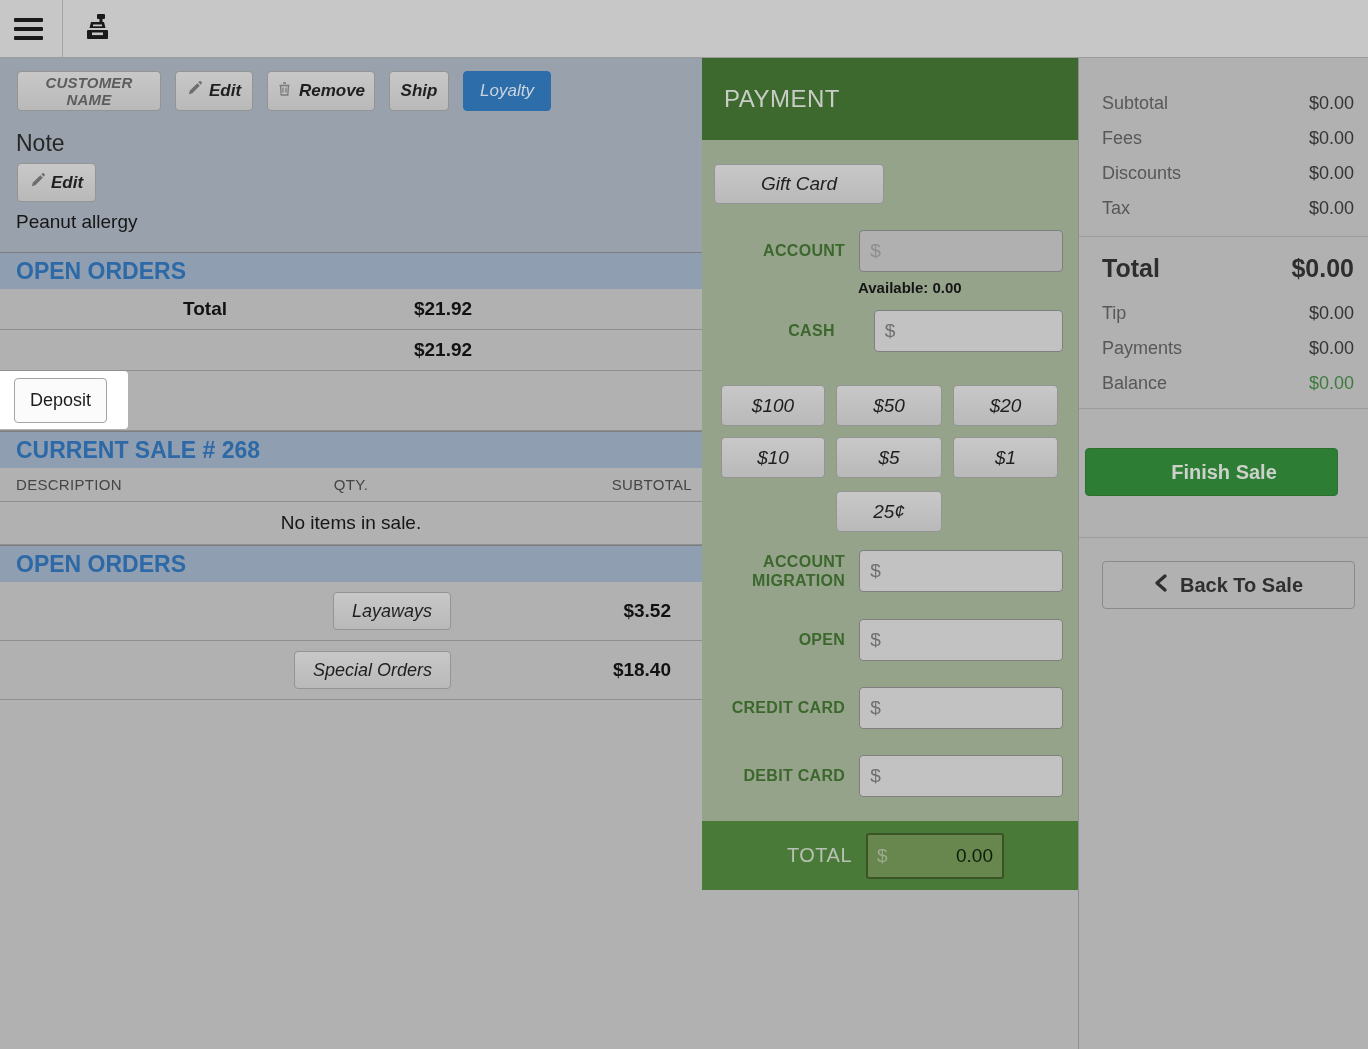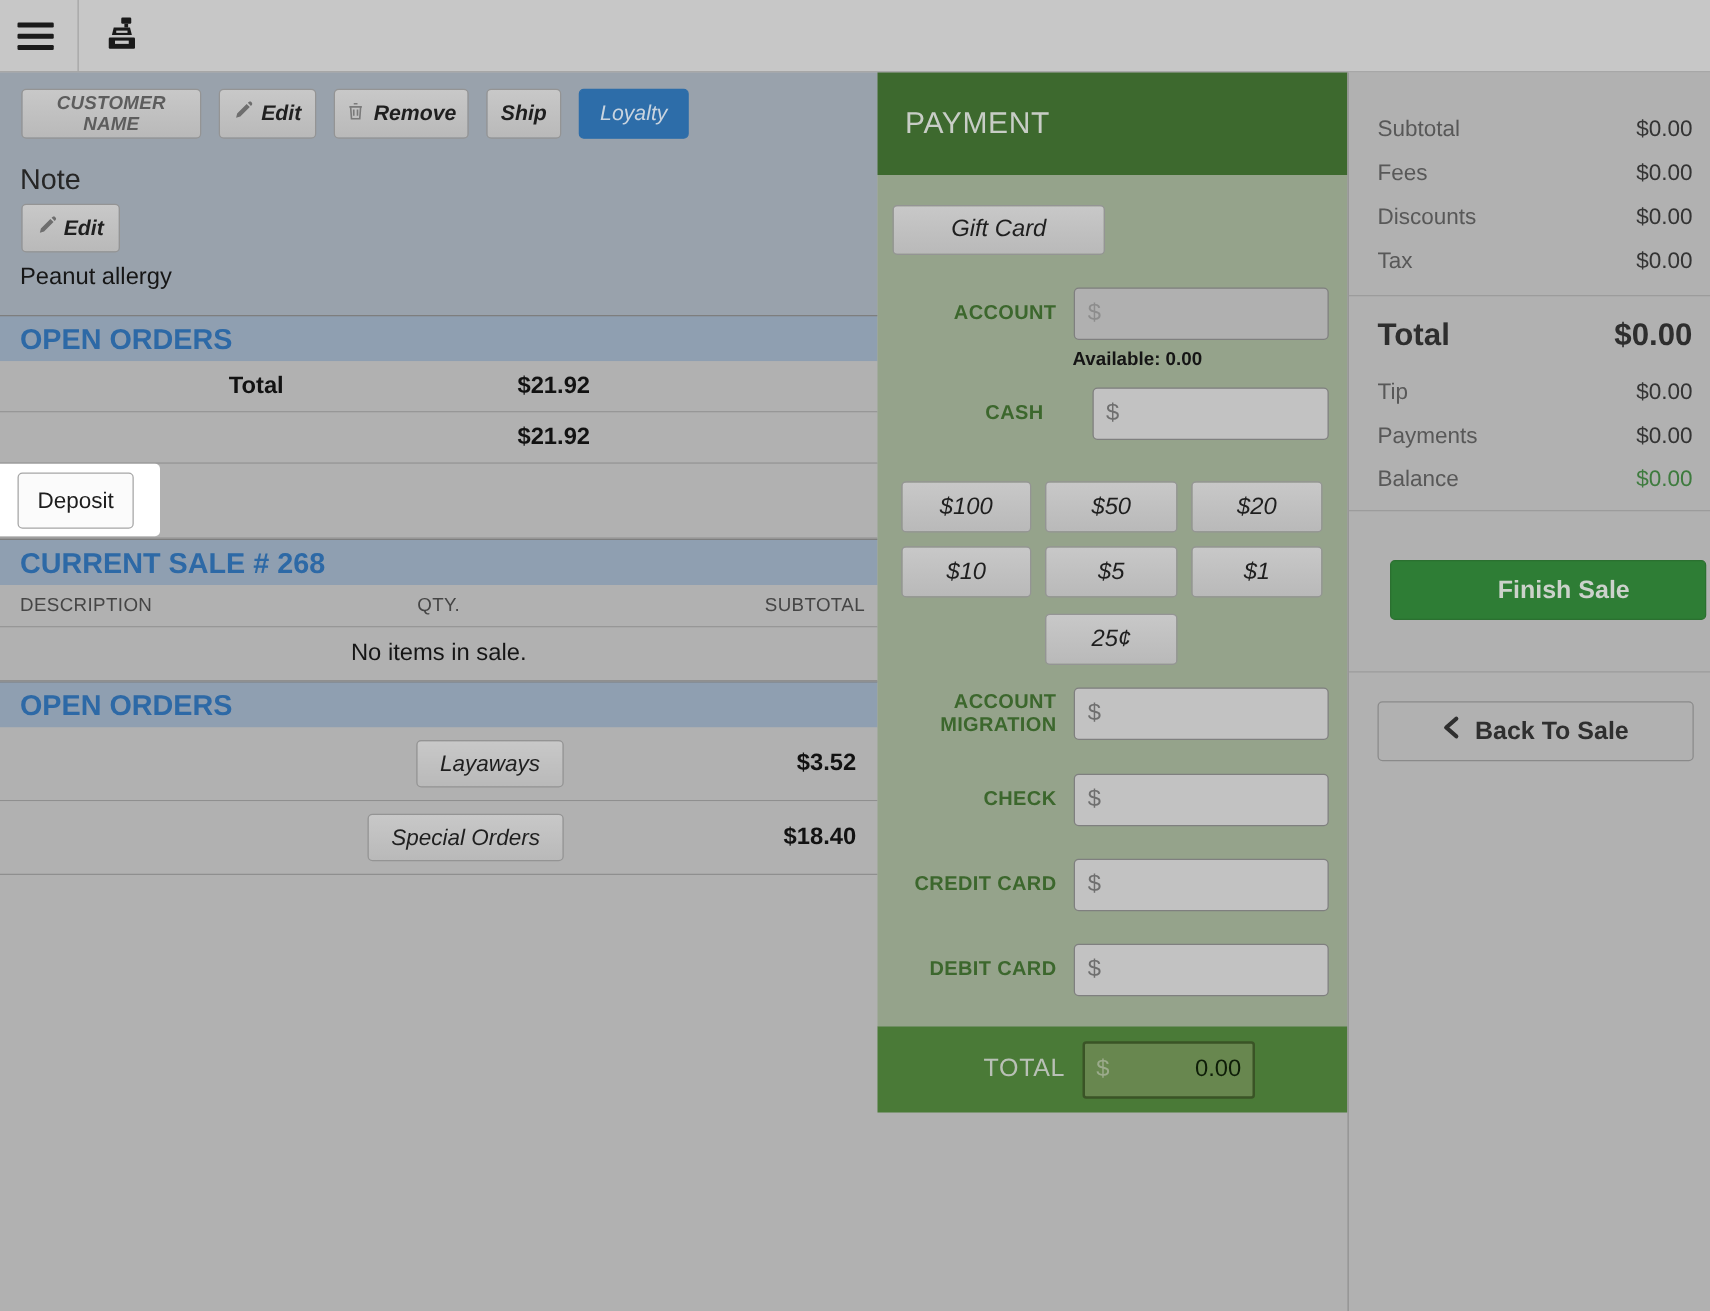--- a/index.html
+++ b/index.html
@@ -36,21 +36,21 @@
   .row-deposit{height:60px;}
   .spotlight{position:absolute;left:0;top:0;width:128px;height:58px;background:#ffffff;border-radius:0 4px 4px 0;}
   .deposit-btn{position:absolute;left:14px;top:7px;width:93px;height:45px;background:#fbfbfb;border:1px solid #a5a5a5;border-radius:4px;font-size:18px;color:#1d1d1d;font-family:inherit;cursor:pointer;}
   .row-cols{height:34px;display:grid;grid-template-columns:1fr auto 1fr;align-items:center;font-size:15px;color:#454545;letter-spacing:.3px;}
   .col-desc{padding-left:16px;}
   .col-qty{text-align:center;}
   .col-sub{text-align:right;padding-right:10px;}
   .row-empty{height:43px;display:flex;align-items:center;justify-content:center;font-size:19px;color:#161616;}
   .row-order{height:59px;}
   .order-btn{position:absolute;right:251px;top:50%;transform:translateY(-50%);height:38px;padding:0 18px;font-size:18px;color:#1f1f1f;}
-  .order-value{position:absolute;right:17px;top:50%;transform:translateY(-50%);font-size:19px;font-weight:700;color:#121212;}
+  .order-value{position:absolute;right:31px;top:50%;transform:translateY(-50%);font-size:19px;font-weight:700;color:#121212;}
 
   
   .payment-panel{position:absolute;left:702px;top:58px;width:376px;height:832px;}
   .payment-header{height:82px;background:#3d692e;display:flex;align-items:center;}
   .payment-title{font-size:24px;color:#c8cdc6;letter-spacing:.5px;padding-left:22px;}
   .payment-body{position:relative;height:681px;background:#95a38b;}
   .gift-card-btn{position:absolute;left:12px;top:24px;width:170px;height:40px;font-size:19px;font-weight:400;}
   .pay-row{position:absolute;left:0;width:361px;display:flex;align-items:center;}
   .pay-label{width:144px;text-align:right;margin-right:14px;font-size:16px;font-weight:700;color:#3c672d;letter-spacing:.3px;line-height:1.2;}
   .money-group{width:205px;height:42px;box-sizing:border-box;border:1px solid #7f7f7f;border-radius:4px;overflow:hidden;display:flex;background:#c2c2c2;}
@@ -79,21 +79,21 @@
   .rp-rows{padding:28px 14px 0 23px;}
   .rp-row{height:35px;display:flex;align-items:center;justify-content:space-between;}
   .rp-label{font-size:18px;color:#585858;}
   .rp-value{font-size:18px;color:#343434;}
   .rp-value.green{color:#3e7b3e;}
   .rp-divider{height:1px;background:#9c9c9c;margin-top:10px;}
   .rp-total-row{height:42px;margin:10px 14px 0 23px;display:flex;align-items:center;justify-content:space-between;}
   .rp-total-label{font-size:25px;font-weight:700;color:#2e2e2e;}
   .rp-total-value{font-size:25px;font-weight:700;color:#2e2e2e;}
   .rp-rows2{padding:7px 14px 0 23px;}
-  .finish-sale-btn{display:block;box-sizing:border-box;margin:39px 13px 0 33px;width:253px;height:48px;background:#2e7d35;border:1px solid #2b7030;border-radius:4px;color:#ccd2cb;font-size:20px;font-weight:700;font-family:inherit;cursor:pointer;padding-left:31px;}
+  .finish-sale-btn{display:block;box-sizing:border-box;margin:39px 13px 0 6px;width:253px;height:48px;background:#2e7d35;border:1px solid #2b7030;border-radius:4px;color:#ccd2cb;font-size:20px;font-weight:700;font-family:inherit;cursor:pointer;padding-left:31px;}
   .rp-divider2{height:1px;background:#9c9c9c;margin-top:41px;}
   .back-to-sale-btn{display:flex;align-items:center;justify-content:center;gap:12px;box-sizing:border-box;margin:23px 13px 0 23px;width:253px;height:48px;background:transparent;border:1px solid #8a8a8a;border-radius:4px;color:#2f2f2f;font-size:20px;font-weight:700;font-family:inherit;cursor:pointer;}
 
   .icon{display:inline-block;vertical-align:middle;}
 </style>
 </head>
 <body>
 
 <div class="screen">
 
@@ -230,21 +230,21 @@
         <div class="money-group">
           <div class="money-box">
             <span class="cur">$</span>
             <input class="money-input" value="0.00" style="">
           </div>
 
         </div>
       </div>
 
       <div class="pay-row row-check">
-        <span class="pay-label">CHECK</span>
+        <span class="pay-label">OPEN</span>
         <div class="money-group">
           <div class="money-box">
             <span class="cur">$</span>
             <input class="money-input" value="0.00" style="">
           </div>
 
         </div>
       </div>
 
       <div class="pay-row row-credit">

